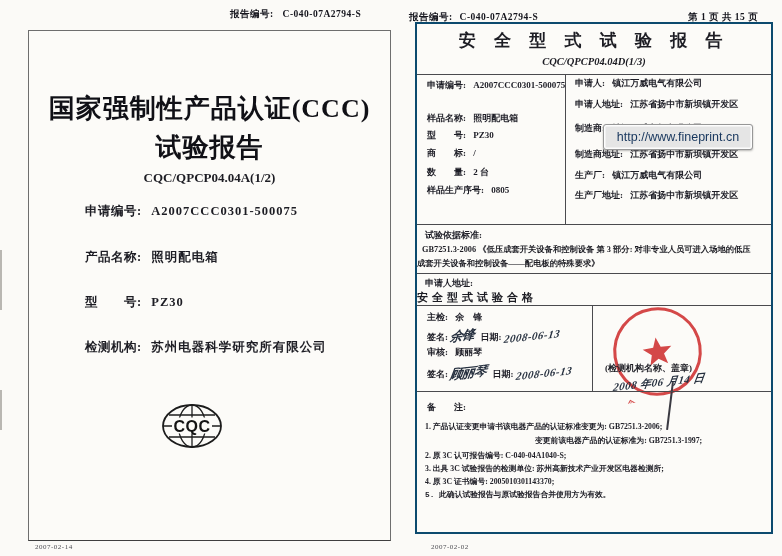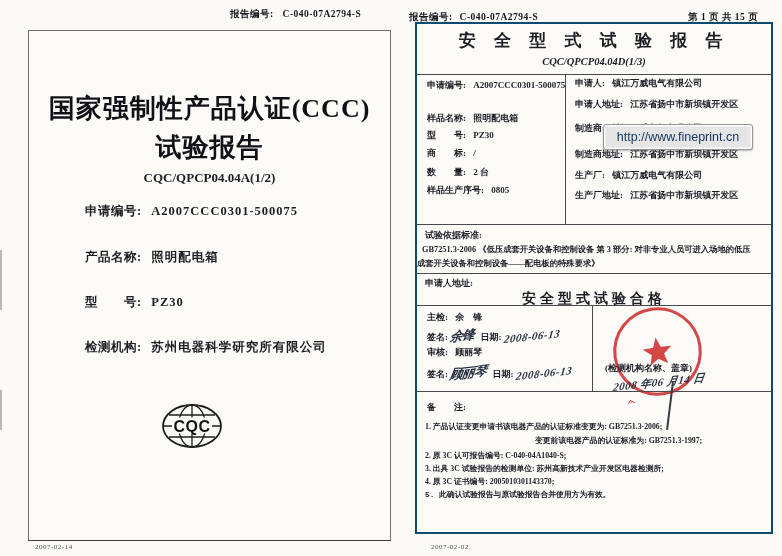--- a/index.html
+++ b/index.html
@@ -23,21 +23,21 @@
   
   .rp{position:absolute; left:415px; top:22px; width:354px; height:508px;
       border:2px solid #0c4a6e; background:#fcfbf8; font-size:9px;}
   .rp .hline{position:absolute; left:0; width:100%; height:0; border-top:1.5px solid #4a4a4e;}
   .rp .vline{position:absolute; width:0; border-left:1.5px solid #4a4a4e;}
   .rp-title{top:5px; width:100%; text-align:center; font-size:17px; font-weight:bold; letter-spacing:7px; white-space:nowrap;}
   .rp-code{top:32px; width:100%; text-align:center; font-size:10.5px; font-weight:bold;font-style:italic;}
   .ln{position:absolute; font-weight:bold; white-space:nowrap; font-size:9px; color:#1d1d26;}
   .ln .v{margin-left:5px;}
   .std-line{font-weight:bold; font-size:8.3px; white-space:nowrap;}
-  .concl{width:100%; text-align:center; font-size:14px; font-weight:bold; letter-spacing:4px;}
+  .concl{width:100%; text-align:left; font-size:11px; font-weight:bold; letter-spacing:4px;}
   .note{position:absolute; font-weight:bold; font-size:7.8px; white-space:nowrap; color:#22222a;}
   .hand{display:inline-block; font-style:italic; font-weight:bold;
         transform:rotate(-6deg) skewX(-14deg); color:#26303f;}
   .hand-sig{font-size:13px; letter-spacing:-1px;}
   .hand-date{font-size:11px; letter-spacing:.5px;}
   .seal-caption{font-size:9px; font-weight:bold; white-space:nowrap;}
   .watermark{
     position:absolute; left:186px; top:100px; width:148px; height:24px;
     background:#e5e5e5; border:1px solid #979797; border-radius:3px;
     box-shadow:0 1px 2px rgba(60,60,60,.35), inset 0 0 0 1.5px #fdfdfd;

